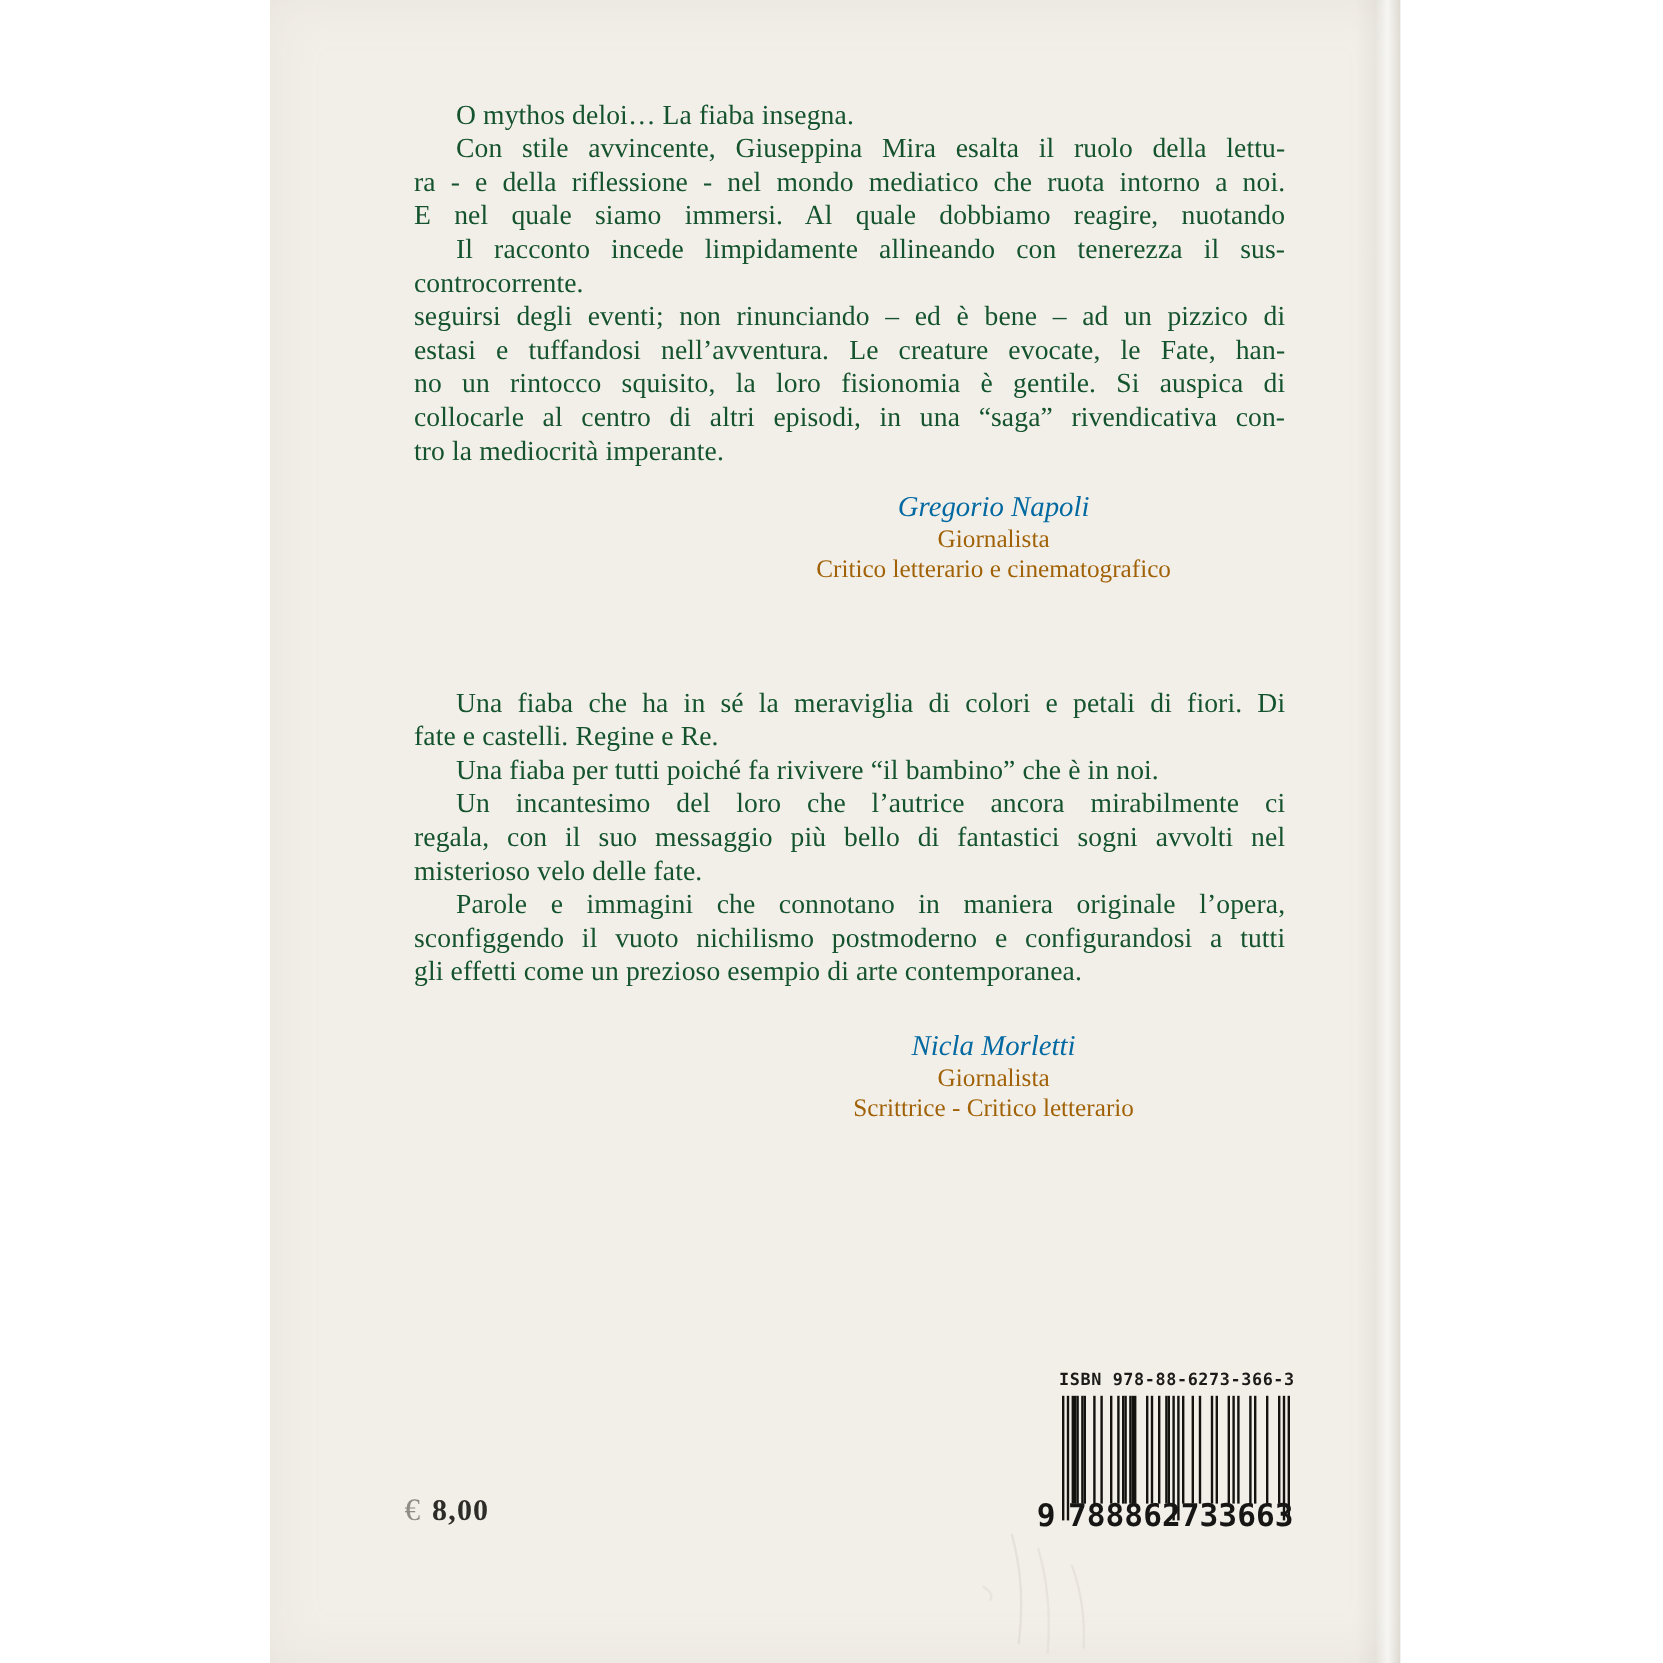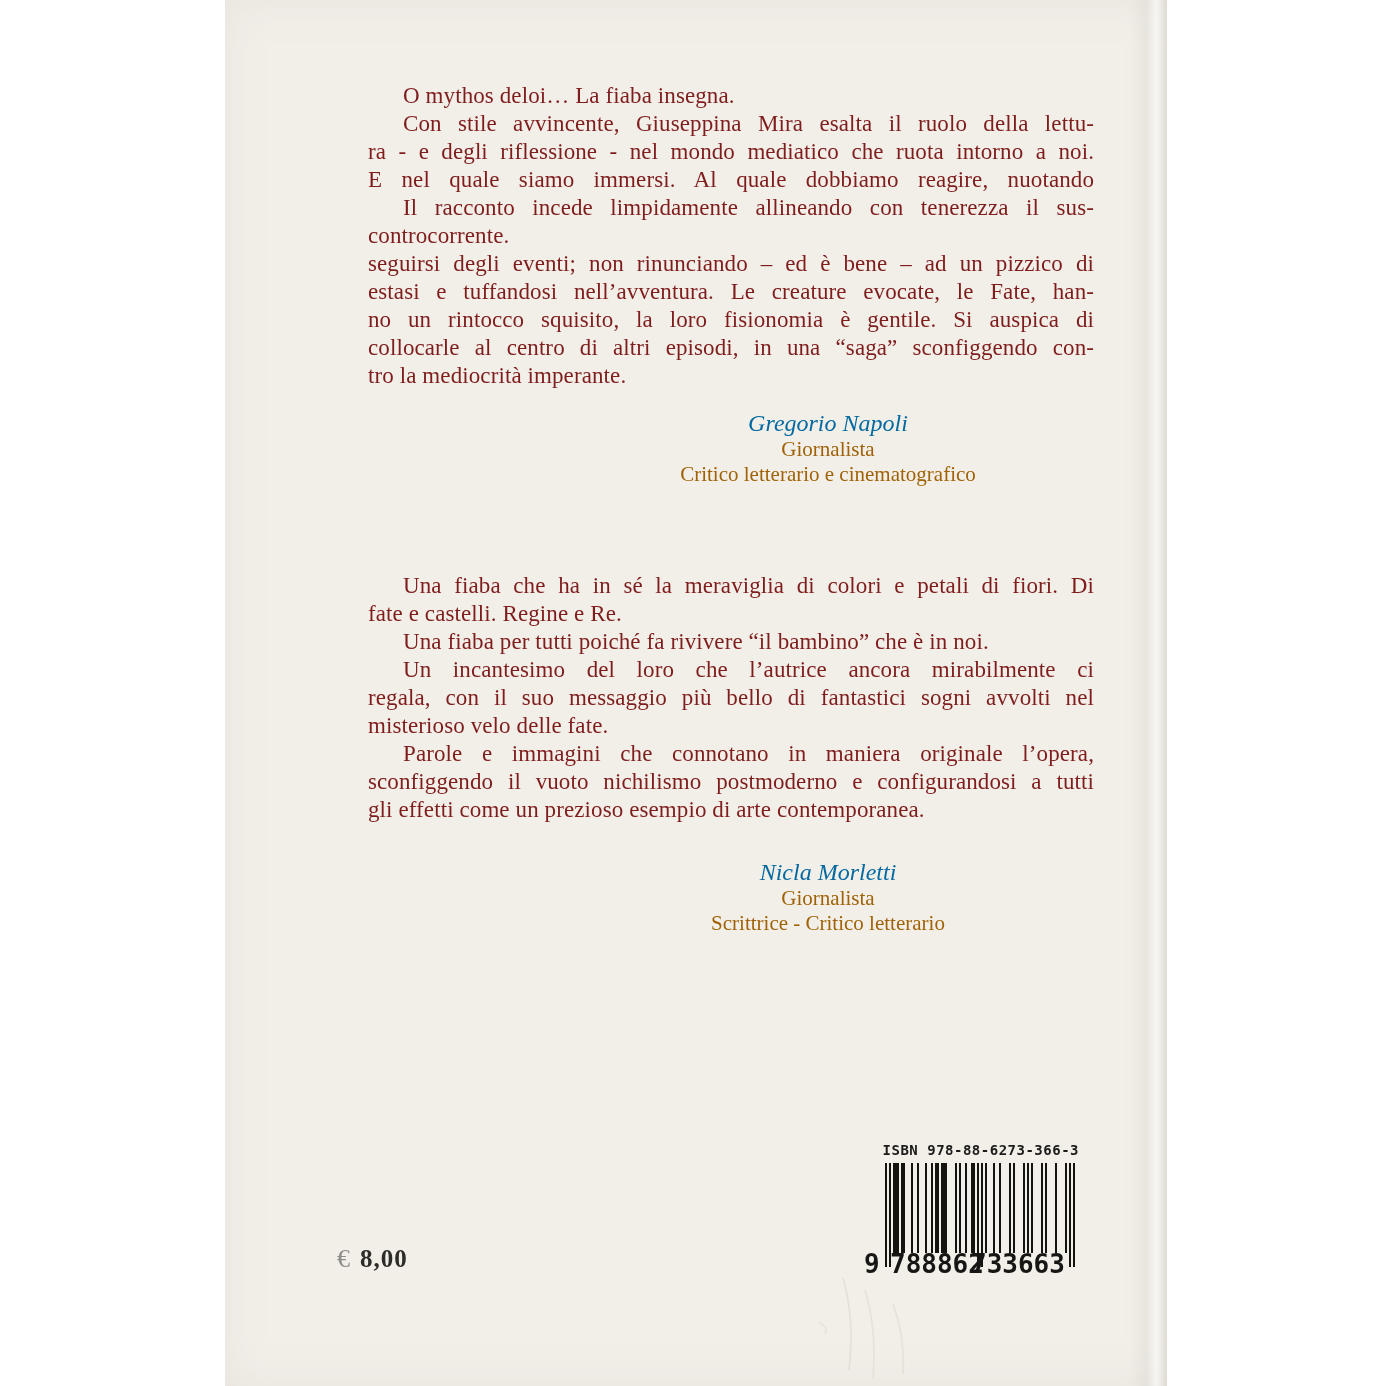--- a/index.html
+++ b/index.html
@@ -33,23 +33,22 @@
       rgba(120,114,98,0.12) 100%);
     pointer-events: none;
   }
   
   .body-col {
     position: absolute;
     left: 120px;
     width: 726px;
     font-size: 23px;
     line-height: 28px;
-    color: #7f1d1d;
+    color: #14532d;
     letter-spacing: 0.1px;
-    margin-left: 23px;
   }
   .review1 { top: 82px; }
   .review2 { top: 572px; }
   .bline { text-align: left; }
   .bline.jl { text-align: justify; text-align-last: justify; font-family: Liberation Serif, serif; }
   .bline.first { text-indent: 35px; }
   
   .sig {
     position: absolute;
     left: 353px;
@@ -113,41 +112,41 @@
     font-family: "DejaVu Sans Mono", monospace;
     font-weight: 700;
     font-size: 26px;
     color: #17161 4;
     color: #171614;
     top: 88px;
     line-height: 26px;
   }
   .bd0 { left: -21px; }
   .bd1 { left: 5px;  width: 86px; text-align: center; }
-  .bd2 { left: 86px; width: 86px; text-align: left; }
+  .bd2 { left: 99px; width: 86px; text-align: left; }
   
   .scuff { position: absolute; left: 560px; top: 1270px; opacity: 0.55; }
 </style>
 </head>
 <body>
 
 <div class="page">
   <div class="cover">
 
     <div class="body-col review1" id="review1">
         <div class="bline first">O mythos deloi… La fiaba insegna.</div>
         <div class="bline first jl">Con stile avvincente, Giuseppina Mira esalta il ruolo della lettu-</div>
-        <div class="bline jl">ra - e degli riflessione - nel mondo mediatico che ruota intorno a noi.</div>
+        <div class="bline jl">ra - e della riflessione - nel mondo mediatico che ruota intorno a noi.</div>
         <div class="bline jl">E nel quale siamo immersi. Al quale dobbiamo reagire, nuotando</div>
         <div class="bline first jl">Il racconto incede limpidamente allineando con tenerezza il sus-</div>
         <div class="bline">controcorrente.</div>
         <div class="bline jl">seguirsi degli eventi; non rinunciando – ed è bene – ad un pizzico di</div>
         <div class="bline jl">estasi e tuffandosi nell’avventura. Le creature evocate, le Fate, han-</div>
         <div class="bline jl">no un rintocco squisito, la loro fisionomia è gentile. Si auspica di</div>
-        <div class="bline jl">collocarle al centro di altri episodi, in una “saga” sconfiggendo con-</div>
+        <div class="bline jl">collocarle al centro di altri episodi, in una “saga” rivendicativa con-</div>
         <div class="bline">tro la mediocrità imperante.</div>
       </div>
 
     <div class="sig sig1">
       <div class="sig-name">Gregorio Napoli</div>
       <div class="sig-role">Giornalista</div>
       <div class="sig-role">Critico letterario e cinematografico</div>
     </div>
 
     <div class="body-col review2" id="review2">

